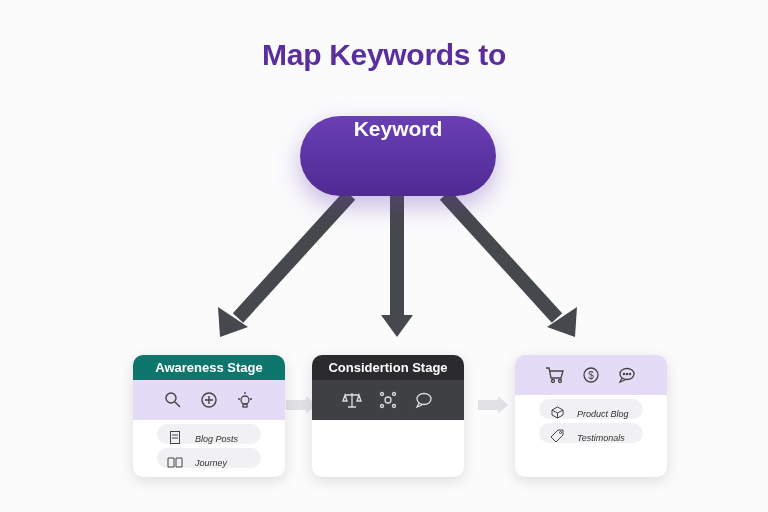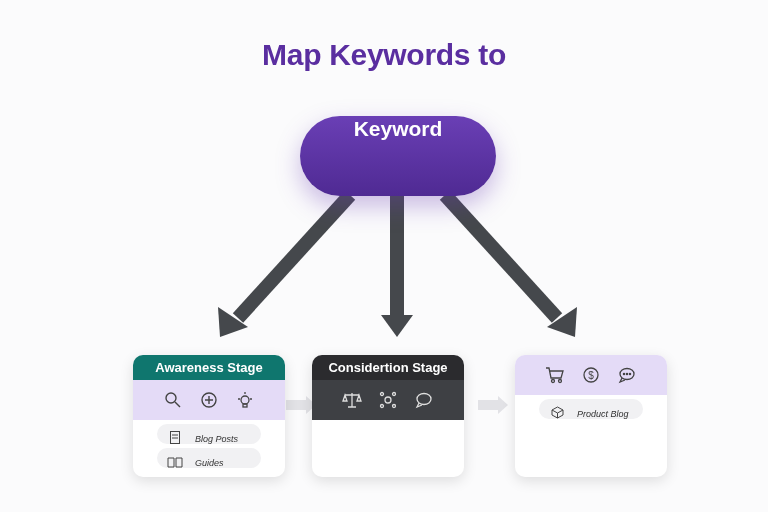--- a/index.html
+++ b/index.html
@@ -82,21 +82,21 @@
         </svg>
       </span>
       <span>Blog Posts</span>
     </div>
   <div class="pill">
       <span class="pi">
         <svg width="16" height="12" fill="none" stroke="#444">
           <path d="M1 2h6v9H1zM9 2h6v9H9z"></path>
         </svg>
       </span>
-      <span>Guides</span>
+      <span>Journey</span>
     </div>
 </div>
 
 <div class="card dark" style="left:312px">
   <div class="head">Considertion Stage</div>
   <div class="icons">
     <span>
         <svg width="20" height="18" fill="none" stroke="#ddd" stroke-width="1.3">
           <line x1="10" y1="2" x2="10" y2="16"></line>
           <line x1="3" y1="4" x2="17" y2="4"></line>
@@ -149,13 +149,22 @@
   </div>
   <div class="pill">
       <span class="pi">
         <svg width="13" height="13" fill="none" stroke="#444">
           <path d="M6.5 1l5.5 3v5l-5.5 3L1 9V4z"></path>
           <path d="M1 4l5.5 3 5.5-3M6.5 7v5"></path>
         </svg>
       </span>
       <span>Product Blog</span>
     </div>
+  <div class="pill">
+      <span class="pi">
+        <svg width="14" height="14" fill="none" stroke="#444">
+          <path d="M8 1h5v5l-7 7-5-5z"></path>
+          <circle cx="10.5" cy="3.5" r="1"></circle>
+        </svg>
+      </span>
+      <span>Testimonals</span>
+    </div>
 </div>
 
 </body></html>

